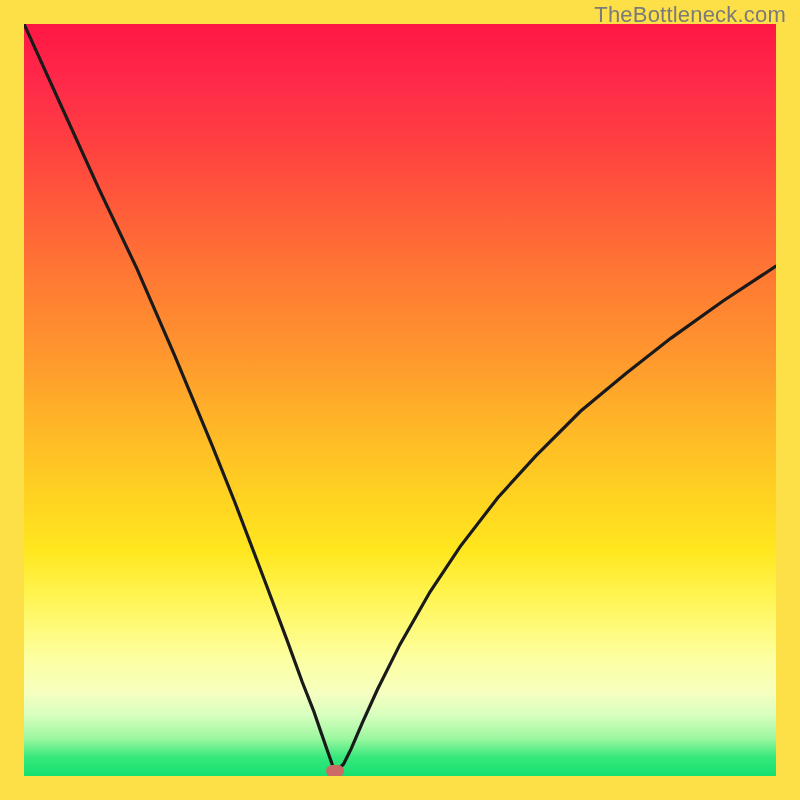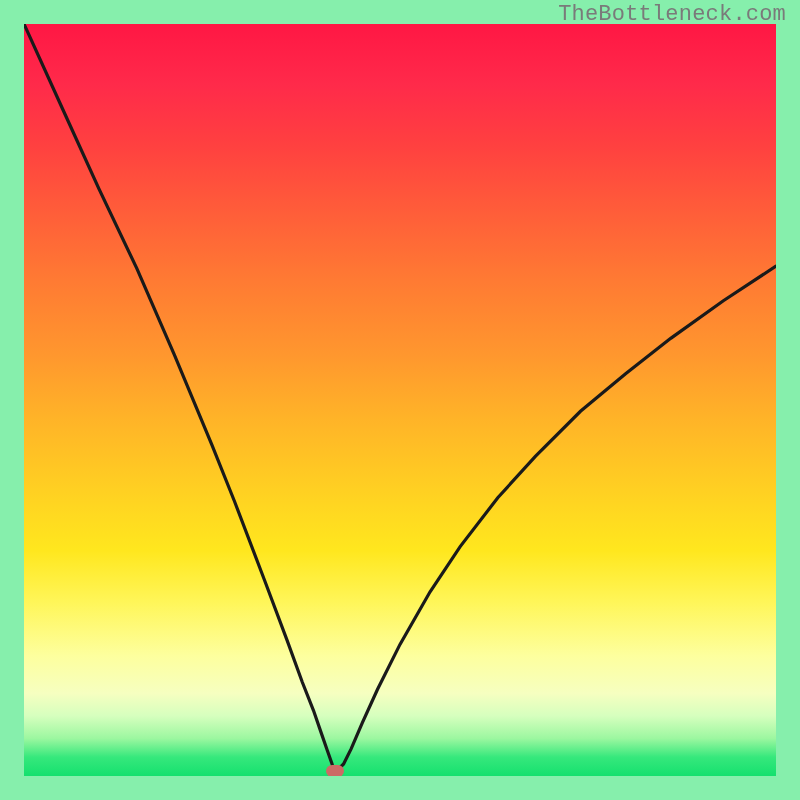--- a/index.html
+++ b/index.html
@@ -10,22 +10,21 @@
     overflow: hidden;
     background: #000;
     font-family: Arial, Helvetica, sans-serif;
   }
   .frame {
     position: absolute;
     left: 0;
     top: 0;
     width: 800px;
     height: 800px;
-    background: #86efac;
-    font-family: Liberation Mono, monospace;
+    background: #fde047;
   }
   .watermark {
     position: absolute;
     top: 2px;
     right: 14px;
     color: #7a7a7a;
     font-size: 22px;
     font-weight: 500;
     letter-spacing: 0.2px;
     z-index: 50;

